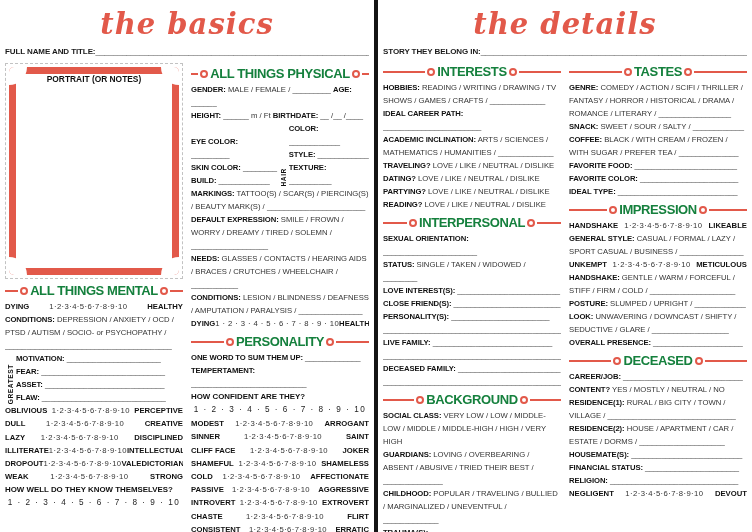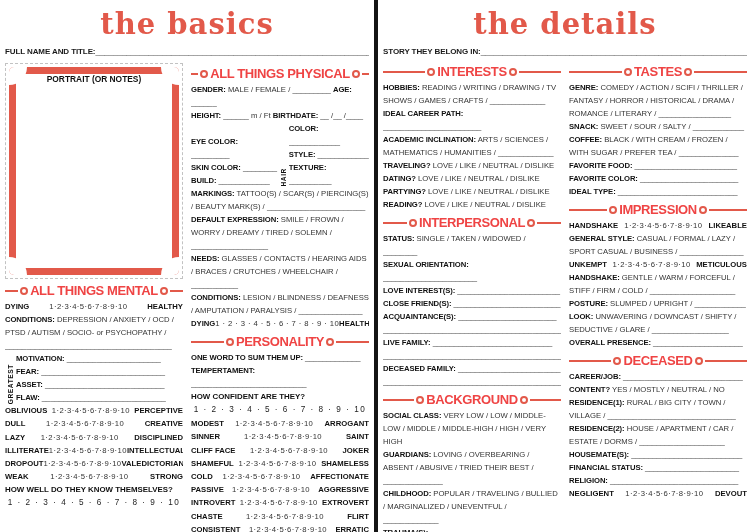--- a/index.html
+++ b/index.html
@@ -1,27 +1,27 @@
 <!DOCTYPE html>
 <html><head>
 <meta charset="utf-8">
 <style>
   html,body{margin:0;padding:0;background:#fff;}
   body{width:752px;height:532px;font-family:"Liberation Sans",sans-serif;color:#1a1a1a;overflow:hidden;}
   .sheet{display:flex;width:752px;height:532px;}
   .half{width:374px;height:532px;box-sizing:border-box;padding:0 5px;overflow:hidden;}
   .divider{width:4px;height:532px;background:#141414;flex:none;}
-  .script-title{font-family:"DejaVu Serif",serif;font-weight:bold;color:#e2594a;
+  .script-title{font-family:"DejaVu Serif",serif;font-style:italic;font-weight:bold;color:#e2594a;
     font-size:29px;text-align:center;height:46px;line-height:48px;letter-spacing:1px;}
   .topline{display:flex;align-items:flex-end;font-size:8px;line-height:12px;white-space:nowrap;overflow:hidden;margin-bottom:2px;}
   .topline b{letter-spacing:-0.1px;}
   .topline span{color:#444;}
   .cols{display:flex;gap:8px;}
   .col{width:178px;flex:1;overflow:hidden;}
-  .sec-head{display:flex;align-items:center;gap:2px;color:#ef4444;font-weight:bold;font-size:13px;
+  .sec-head{display:flex;align-items:center;gap:2px;color:#15803d;font-weight:bold;font-size:13px;
     letter-spacing:-0.4px;margin:4px 0 2px;white-space:nowrap;}
   .sec-head .hl{flex:1;height:2px;background:#e2594a;min-width:4px;}
   .sec-head .dot{width:4px;height:4px;border:2px solid #e2594a;border-radius:50%;background:#fff;flex:none;}
   .line{font-size:7.7px;line-height:13px;overflow:hidden;color:#333;}
   .line b{color:#111;letter-spacing:-0.1px;}
   .scale{display:flex;justify-content:space-between;font-size:7.7px;line-height:13.2px;white-space:nowrap;overflow:hidden;}
   .scale b{color:#111;}
   .scale .num{color:#333;letter-spacing:0.4px;}
   .qline{font-size:7.9px;font-weight:bold;line-height:13px;color:#111;}
   .centernums{text-align:center;font-size:8.2px;letter-spacing:1.5px;line-height:14px;color:#222;}
@@ -414,41 +414,41 @@
         <div class="sec-head">
           <span class="hl"></span>
           <span class="dot"></span>
           <span>INTERPERSONAL</span>
           <span class="dot"></span>
           <span class="hl"></span>
         </div>
         <div>
 
             <div class="line">
+              <b>SEXUAL ORIENTATION:</b>
+              <span> ______________________</span>
+            </div>
+
+            <div class="line">
               <b>STATUS:</b>
               <span> SINGLE / TAKEN / WIDOWED / ________</span>
             </div>
 
             <div class="line">
-              <b>SEXUAL ORIENTATION:</b>
-              <span> ______________________</span>
-            </div>
-
-            <div class="line">
               <b>LOVE INTEREST(S):</b>
               <span> ________________________</span>
             </div>
 
             <div class="line">
               <b>CLOSE FRIEND(S):</b>
               <span> _________________________</span>
             </div>
 
             <div class="line">
-              <b>ACQUAINTANCE(S):</b>
+              <b>PERSONALITY(S):</b>
               <span> _______________________</span>
             </div>
 
             <div class="line">
               
               <span>_____________________________________________</span>
             </div>
 
             <div class="line">
               <b>LIVE FAMILY:</b>

